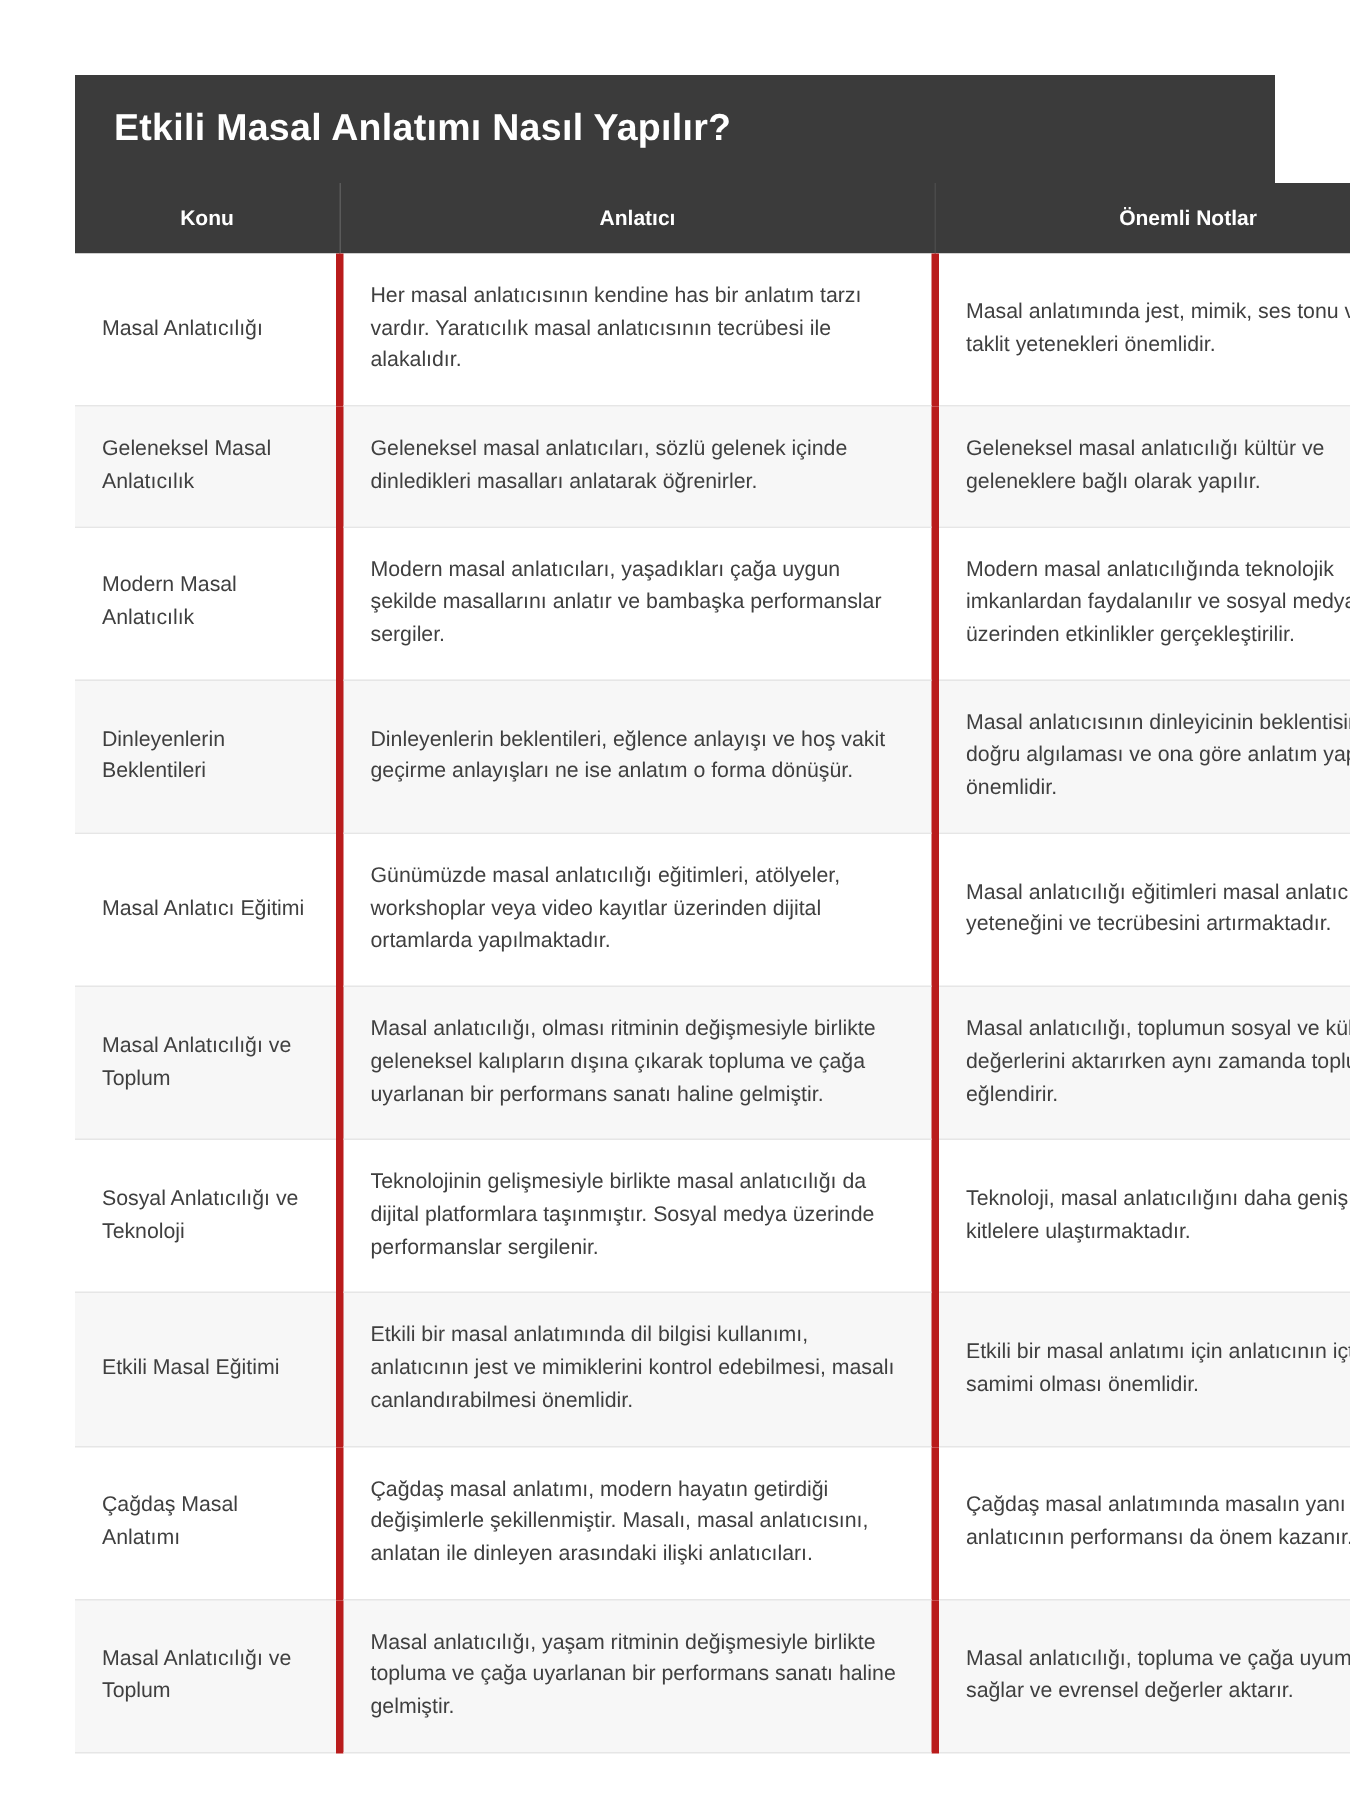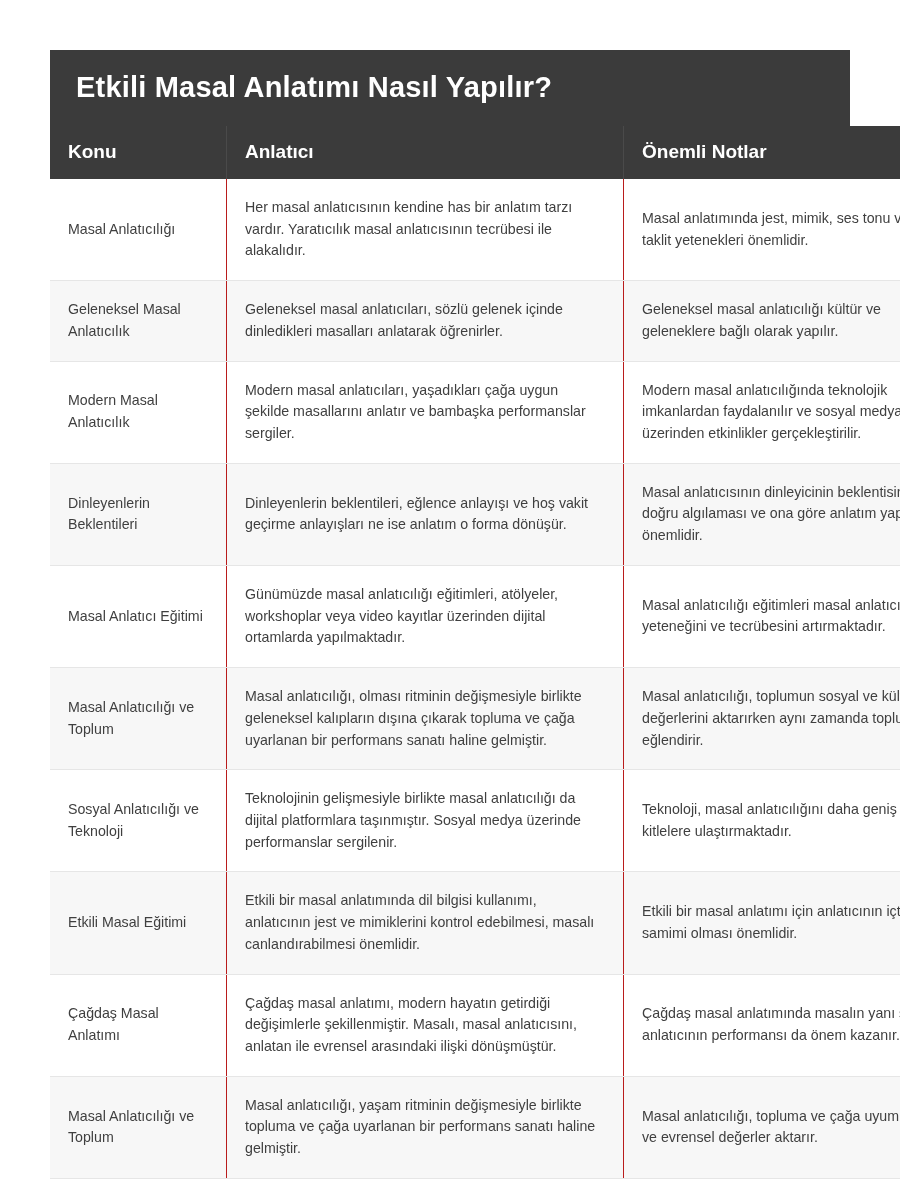--- a/index.html
+++ b/index.html
@@ -22,49 +22,49 @@
   }
   .table-wrap {
     width: 800px;
     margin: 0 auto;
     background: #ffffff;
   }
   .title-bar {
     background: #3b3b3b;
     color: #ffffff;
     padding: 21px 26px 22px 26px;
-    font-size: 29px;
+    font-size: 25px;
     font-weight: bold;
     letter-spacing: 0.2px;
   }
   table {
     width: 100%;
     border-collapse: collapse;
     table-layout: fixed;
   }
   thead th {
     background: #3b3b3b;
     color: #ffffff;
-    text-align: left;
-    font-size: 19px;
+    text-align: center;
+    font-size: 14px;
     font-weight: bold;
     padding: 15px 18px 16px 18px;
     border-right: 1px solid #4a4a4a;
     vertical-align: middle;
   }
   thead th:last-child {
     border-right: none;
   }
   tbody td {
     font-size: 14.2px;
     line-height: 1.53;
     padding: 18px 18px 18px 18px;
     vertical-align: middle;
     border-bottom: 1px solid #e6e6e6;
-    border-right: 1px solid #b91c1c;
+    border-right: 5px solid #b91c1c;
     color: #3f3f3f;
   }
   tbody td:last-child {
     border-right: none;
   }
   tbody tr:nth-child(odd) td {
     background: #ffffff;
   }
   tbody tr:nth-child(even) td {
     background: #f7f7f7;
@@ -141,21 +141,21 @@
           <td class="col-desc">Teknolojinin gelişmesiyle birlikte masal anlatıcılığı da dijital platformlara taşınmıştır. Sosyal medya üzerinde performanslar sergilenir.</td>
           <td class="col-notes">Teknoloji, masal anlatıcılığını daha geniş kitlelere ulaştırmaktadır.</td>
         </tr>
         <tr>
           <td class="col-topic">Etkili Masal Eğitimi</td>
           <td class="col-desc">Etkili bir masal anlatımında dil bilgisi kullanımı, anlatıcının jest ve mimiklerini kontrol edebilmesi, masalı canlandırabilmesi önemlidir.</td>
           <td class="col-notes">Etkili bir masal anlatımı için anlatıcının içten ve samimi olması önemlidir.</td>
         </tr>
         <tr>
           <td class="col-topic">Çağdaş Masal Anlatımı</td>
-          <td class="col-desc">Çağdaş masal anlatımı, modern hayatın getirdiği değişimlerle şekillenmiştir. Masalı, masal anlatıcısını, anlatan ile evrensel arasındaki ilişki dönüşmüştür.</td>
+          <td class="col-desc">Çağdaş masal anlatımı, modern hayatın getirdiği değişimlerle şekillenmiştir. Masalı, masal anlatıcısını, anlatan ile dinleyen arasındaki ilişki anlatıcıları.</td>
           <td class="col-notes">Çağdaş masal anlatımında masalın yanı sıra anlatıcının performansı da önem kazanır.</td>
         </tr>
         <tr>
           <td class="col-topic">Masal Anlatıcılığı ve Toplum</td>
           <td class="col-desc">Masal anlatıcılığı, yaşam ritminin değişmesiyle birlikte topluma ve çağa uyarlanan bir performans sanatı haline gelmiştir.</td>
           <td class="col-notes">Masal anlatıcılığı, topluma ve çağa uyum sağlar ve evrensel değerler aktarır.</td>
         </tr>
       </tbody>
     </table>
 

